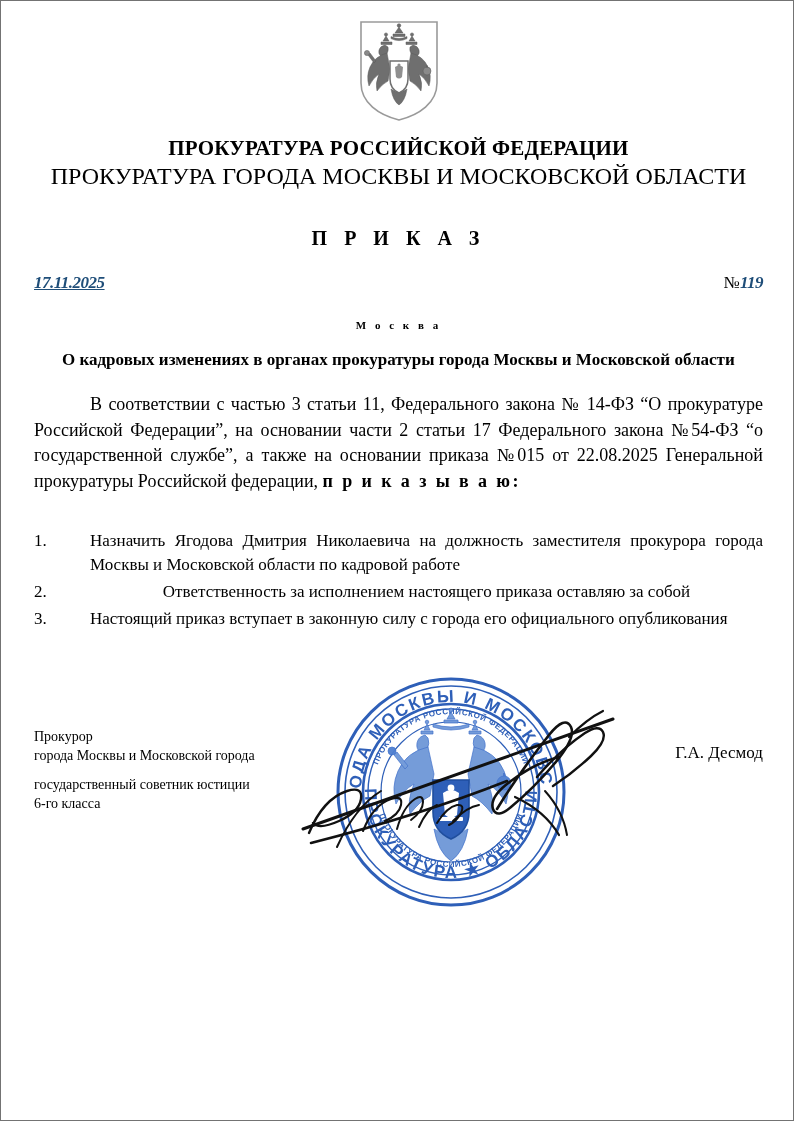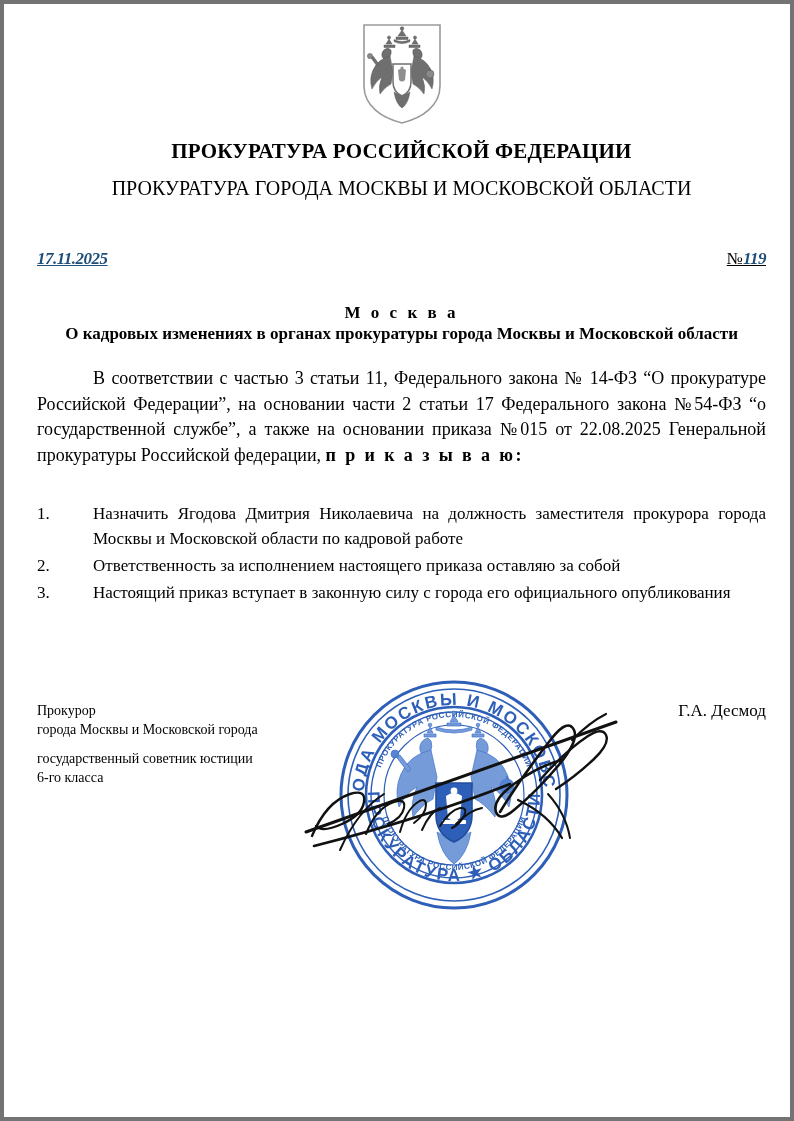--- a/index.html
+++ b/index.html
@@ -10,21 +10,21 @@
   body {
     font-family: "Liberation Serif", "DejaVu Serif", serif;
     color: #000000;
   }
   .page {
     position: relative;
     width: 794px;
     height: 1121px;
     box-sizing: border-box;
     background: #ffffff;
-    border: 4px solid #737373;
+    border: 1px solid #737373;
     overflow: hidden;
   }
   .content {
     position: absolute;
     left: 33px;
     top: 0;
     width: 729px;
   }
 
   
@@ -43,72 +43,72 @@
   .org-title {
     text-align: center;
     font-weight: bold;
     font-size: 21px;
     letter-spacing: 0.2px;
     margin-top: 12px;
     line-height: 1.25;
   }
   .org-subtitle {
     text-align: center;
-    font-size: 20px;
+    font-size: 24px;
     line-height: 1.3;
-    margin-top: 11px;
+    margin-top: 0;
   }
   .doc-kind {
     text-align: center;
     font-weight: bold;
     font-size: 20px;
     letter-spacing: 6px;
     margin-top: 35px;
   }
 
   
   .meta-row {
     display: flex;
     justify-content: space-between;
     align-items: baseline;
-    margin-top: 48px;
+    margin-top: 23px;
     font-size: 17px;
   }
   .meta-date {
     font-style: italic;
     font-weight: bold;
     color: #1F4E79;
     text-decoration: underline;
     letter-spacing: -0.5px;
   }
   .meta-number {
     font-size: 17px;
-    text-decoration: underline;
     white-space: nowrap;
   }
   .meta-number .num {
     font-style: italic;
     font-weight: bold;
     color: #1F4E79;
     letter-spacing: -0.5px;
   }
 
   .city {
     text-align: center;
     font-weight: bold;
-    font-size: 17px;
+    font-size: 11px;
     letter-spacing: 3px;
-    margin-top: 34px;
+    margin-top: 26px;
   }
 
   .doc-subject {
-    text-align: right;
+    text-align: left;
     font-weight: bold;
     font-size: 17px;
     line-height: 1.35;
+    margin-top: 18px;
     padding: 0 28px;
   }
 
   
   .body-par {
     text-align: justify;
     text-justify: inter-word;
     font-size: 18px;
     line-height: 1.42;
     margin-top: 20px;
@@ -131,37 +131,37 @@
   }
   .clause-num {
     flex: 0 0 56px;
     text-align: left;
   }
   .clause-text {
     flex: 1 1 auto;
     text-align: justify;
     text-justify: inter-word;
   }
-  .clause-text.nojust { text-align: left; }
+  .clause-text.nojust { text-align: center; }
 
   
   .sign-block {
     position: relative;
     margin-top: 96px;
     min-height: 120px;
   }
   .sign-left {
     font-size: 14px;
     line-height: 1.38;
   }
   .sign-left .gap { height: 9px; }
   .sign-name {
     position: absolute;
     right: 0;
-    top: 0;
+    top: 16px;
     font-size: 17px;
     white-space: nowrap;
   }
 
   
   .seal {
     position: absolute;
     left: 331px;
     top: 672px;
     width: 238px;
@@ -216,20 +216,21 @@
         <path d="M33 42 h18 v18 q0 10 -9 14 q-9 -4 -9 -14 z" fill="#ffffff" stroke="#6f6f6f" stroke-width="1.5"></path>
         <g fill="#8f8f8f">
           <path d="M38 48 q4 -3 8 0 l-1 10 q-3 3 -6 0 z"></path>
           <circle cx="42" cy="46" r="1.6"></circle>
         </g>
       </svg>
     </div>
 
     <div class="org-title">ПРОКУРАТУРА РОССИЙСКОЙ ФЕДЕРАЦИИ</div>
     <div class="org-subtitle">ПРОКУРАТУРА ГОРОДА МОСКВЫ И МОСКОВСКОЙ ОБЛАСТИ</div>
+    <div class="doc-kind">П Р И К А З</div>
 
     <div class="meta-row">
       <span class="meta-date">17.11.2025</span>
       <span class="meta-number"><span>№</span><span class="num">119</span></span>
     </div>
 
     <div class="city">М о с к в а</div>
 
     <div class="doc-subject">О кадровых изменениях в органах прокуратуры города Москвы и Московской области</div>
 

